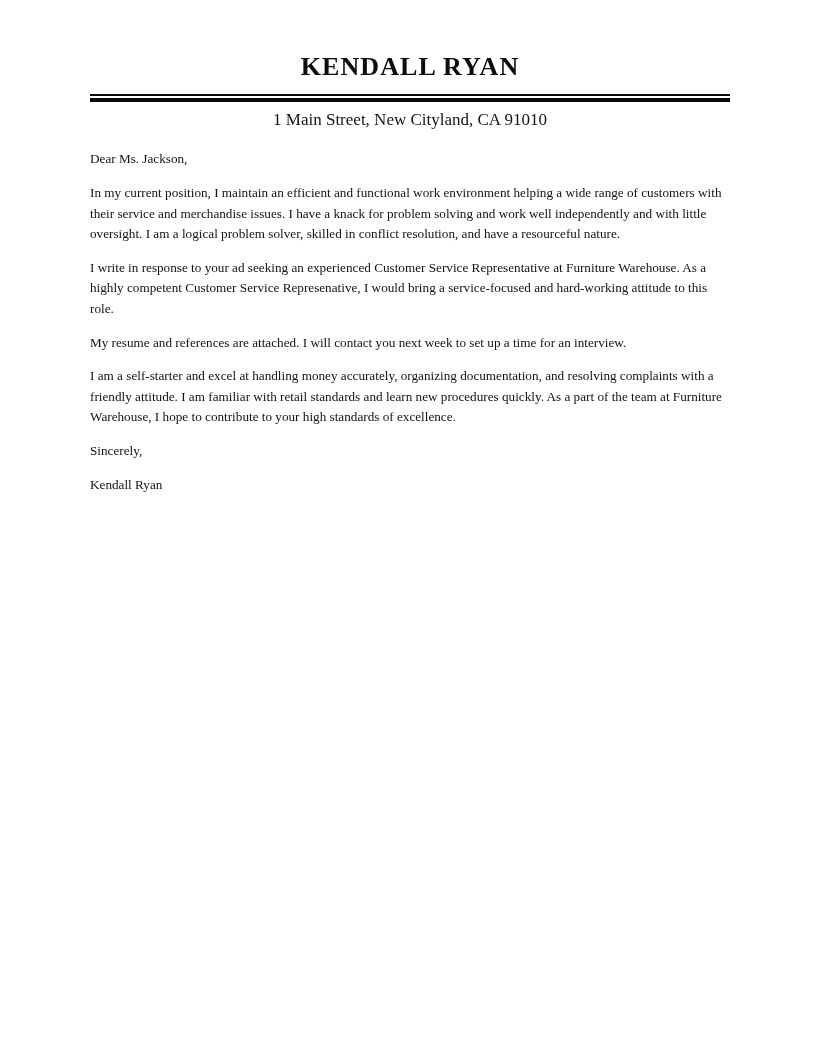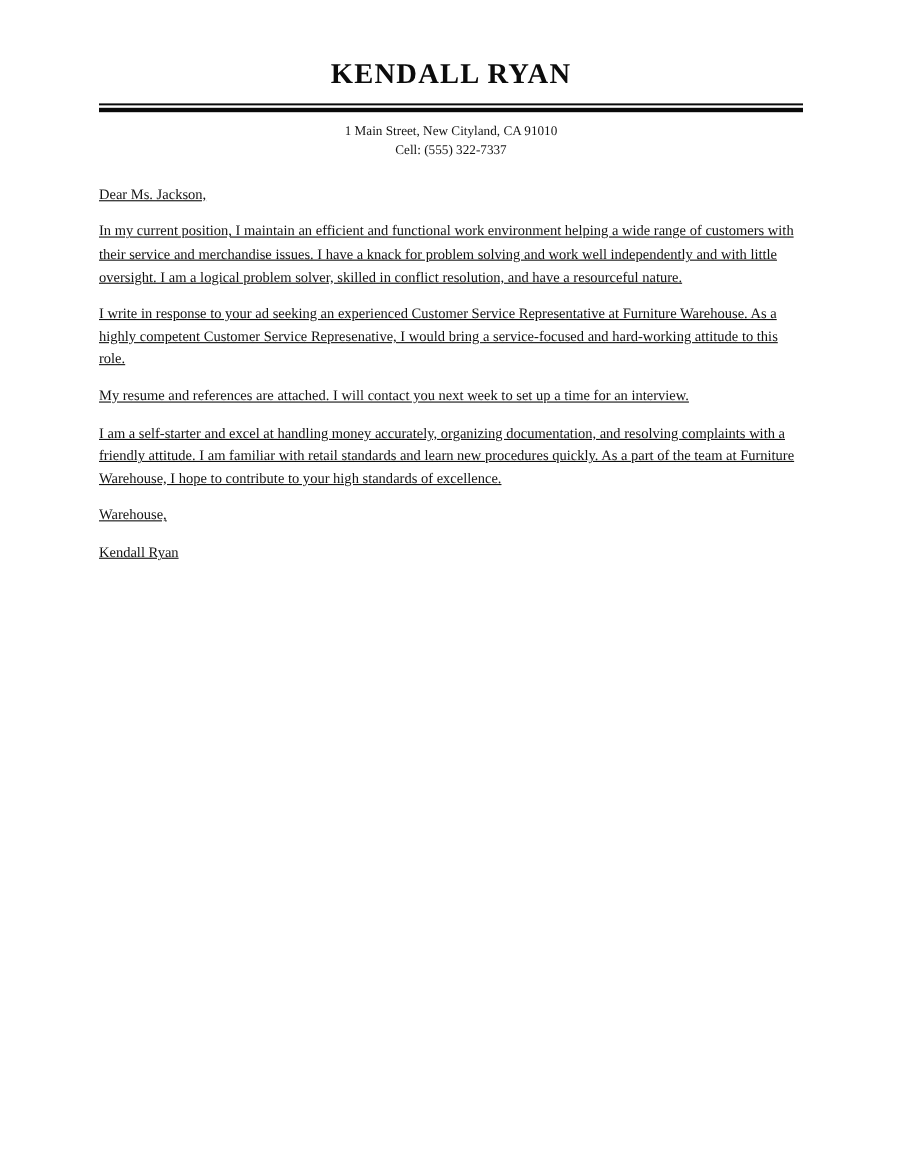--- a/index.html
+++ b/index.html
@@ -57,40 +57,39 @@
   }
   .rule .rule-thick {
     height: 4px;
     background: #0a0a0a;
   }
 
   
   .contact {
     margin-top: 9px;
     text-align: center;
-    font-size: 12px;
+    font-size: 17px;
     line-height: 17.5px;
     color: #141414;
   }
   .contact div {
     white-space: nowrap;
   }
 
   
   .body {
     margin-top: 21px;
     font-size: 13.2px;
     line-height: 20.6px;
     color: #121212;
     text-align: left;
   }
 
   .body p {
     margin: 0 0 13px 0;
-    text-decoration: underline;
   }
 
   .salutation {
     margin-bottom: 15px;
   }
 
   .closing {
     margin-bottom: 0;
   }
 
@@ -108,34 +107,33 @@
       <div class="name">KENDALL RYAN</div>
 
       <div class="rule">
         <div class="rule-thin"></div>
         <div class="rule-gap"></div>
         <div class="rule-thick"></div>
       </div>
 
       <div class="contact">
         <div>1 Main Street, New Cityland, CA 91010</div>
-        <div>Cell: (555) 322-7337</div>
       </div>
     </div>
 
     <div class="body">
       <p class="salutation">Dear Ms. Jackson,</p>
 
       <p>In my current position, I maintain an efficient and functional work environment helping a wide range of customers with their service and merchandise issues. I have a knack for problem solving and work well independently and with little oversight. I am a logical problem solver, skilled in conflict resolution, and have a resourceful nature.</p>
 
       <p>I write in response to your ad seeking an experienced Customer Service Representative at Furniture Warehouse. As a highly competent Customer Service Represenative, I would bring a service-focused and hard-working attitude to this role.</p>
 
       <p>My resume and references are attached. I will contact you next week to set up a time for an interview.</p>
 
       <p>I am a self-starter and excel at handling money accurately, organizing documentation, and resolving complaints with a friendly attitude. I am familiar with retail standards and learn new procedures quickly. As a part of the team at Furniture Warehouse, I hope to contribute to your high standards of excellence.</p>
 
-      <p class="closing">Warehouse,</p>
+      <p class="closing">Sincerely,</p>
 
       <p class="signature">Kendall Ryan</p>
     </div>
 
   </div>
 </div>
 
 </body></html>

